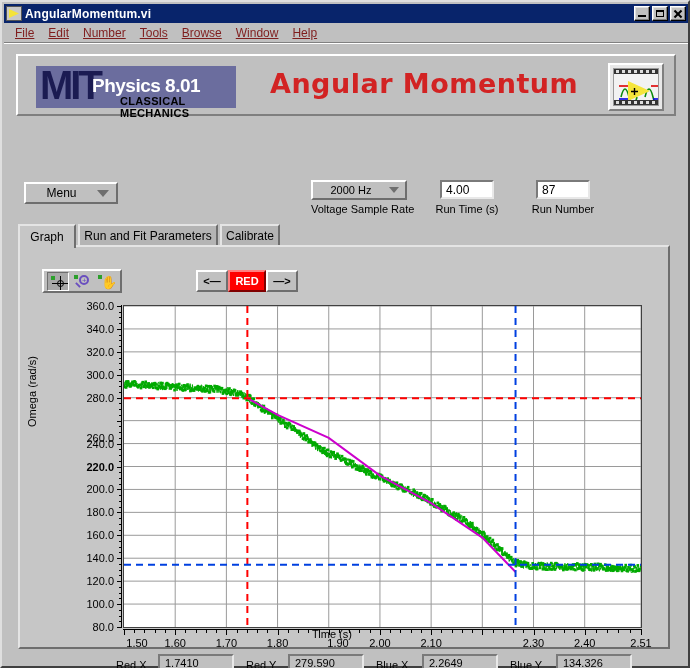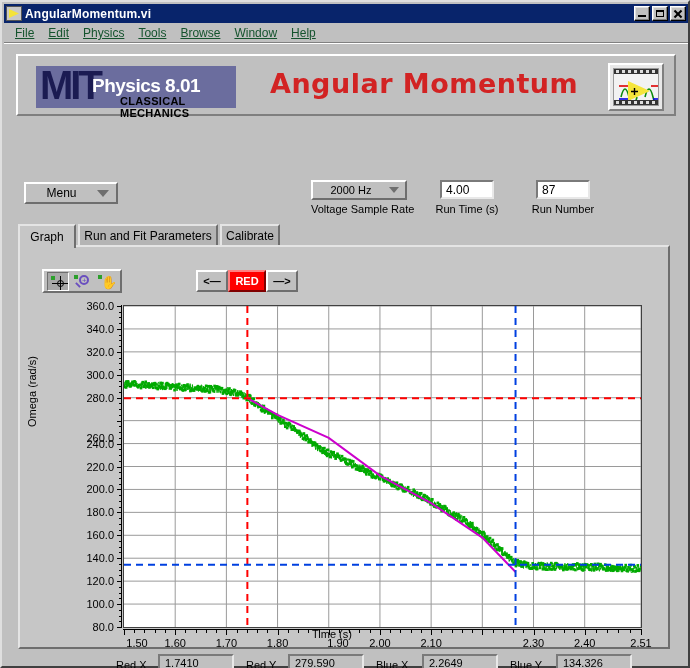--- a/index.html
+++ b/index.html
@@ -50,21 +50,21 @@
   .ic-close{left:6px;top:2px;width:2px;height:10px;transform:rotate(45deg);}
   .ic-close2{left:6px;top:2px;width:2px;height:10px;transform:rotate(-45deg);}
 
   
   .menubar{
     position:absolute;left:2px;top:22px;width:684px;height:18px;
     background:#c0c0c0;display:flex;align-items:center;padding-left:4px;
     box-sizing:border-box;
   }
   .menuitem{
-    font-size:12px;color:#14532d;padding:1px 7px;cursor:default;white-space:nowrap;
+    font-size:12px;color:#7f1d1d;padding:1px 7px;cursor:default;white-space:nowrap;
   }
   .menuitem u{text-decoration:underline;}
   .mb-sep{
     position:absolute;left:2px;top:40px;width:684px;height:2px;
     border-top:1px solid #808080;border-bottom:1px solid #ffffff;
     box-sizing:border-box;
   }
 
   
   .panel{
@@ -319,21 +319,21 @@
       <div class="tb-btn">
           <i class="ic-close"></i>
           <i class="ic-close2"></i>
         </div>
     </div>
   </div>
 
   <div class="menubar">
     <div class="menuitem"><u>File</u></div>
     <div class="menuitem"><u>Edit</u></div>
-    <div class="menuitem"><u>Physics</u></div>
+    <div class="menuitem"><u>Number</u></div>
     <div class="menuitem"><u>Tools</u></div>
     <div class="menuitem"><u>Browse</u></div>
     <div class="menuitem"><u>Window</u></div>
     <div class="menuitem"><u>Help</u></div>
   </div>
   <div class="mb-sep"></div>
 
   <div class="panel">
 
     <div class="banner">
@@ -460,21 +460,21 @@
             <div class="ytick" style="top: 208.357px; right: 540px;">180.0</div>
             <div class="ytickmark" style="left: 75px; top: 213.357px;"></div>
             <div class="ytickmark minor" style="left: 77px; top: 207.625px;"></div>
             <div class="ytickmark minor" style="left: 77px; top: 201.893px;"></div>
             <div class="ytickmark minor" style="left: 77px; top: 196.161px;"></div>
             <div class="ytick" style="top: 185.429px; right: 540px;">200.0</div>
             <div class="ytickmark" style="left: 75px; top: 190.429px;"></div>
             <div class="ytickmark minor" style="left: 77px; top: 184.696px;"></div>
             <div class="ytickmark minor" style="left: 77px; top: 178.964px;"></div>
             <div class="ytickmark minor" style="left: 77px; top: 173.232px;"></div>
-            <div class="ytick" style="top: 162.5px; right: 540px;">220.0</div>
+            <div class="ytick" style="top: 162.5px; right: 540px; font-weight: bold;">220.0</div>
             <div class="ytickmark" style="left: 75px; top: 167.5px;"></div>
             <div class="ytickmark minor" style="left: 77px; top: 161.768px;"></div>
             <div class="ytickmark minor" style="left: 77px; top: 156.036px;"></div>
             <div class="ytickmark minor" style="left: 77px; top: 150.304px;"></div>
             <div class="ytick" style="top: 139.571px; right: 540px;">240.0</div>
             <div class="ytickmark" style="left: 75px; top: 144.571px;"></div>
             <div class="ytickmark minor" style="left: 77px; top: 138.839px;"></div>
             <div class="ytickmark minor" style="left: 77px; top: 133.107px;"></div>
             <div class="ytickmark minor" style="left: 77px; top: 127.375px;"></div>
             <div class="ytick" style="top: 134px; right: 540px;">260.0</div>

